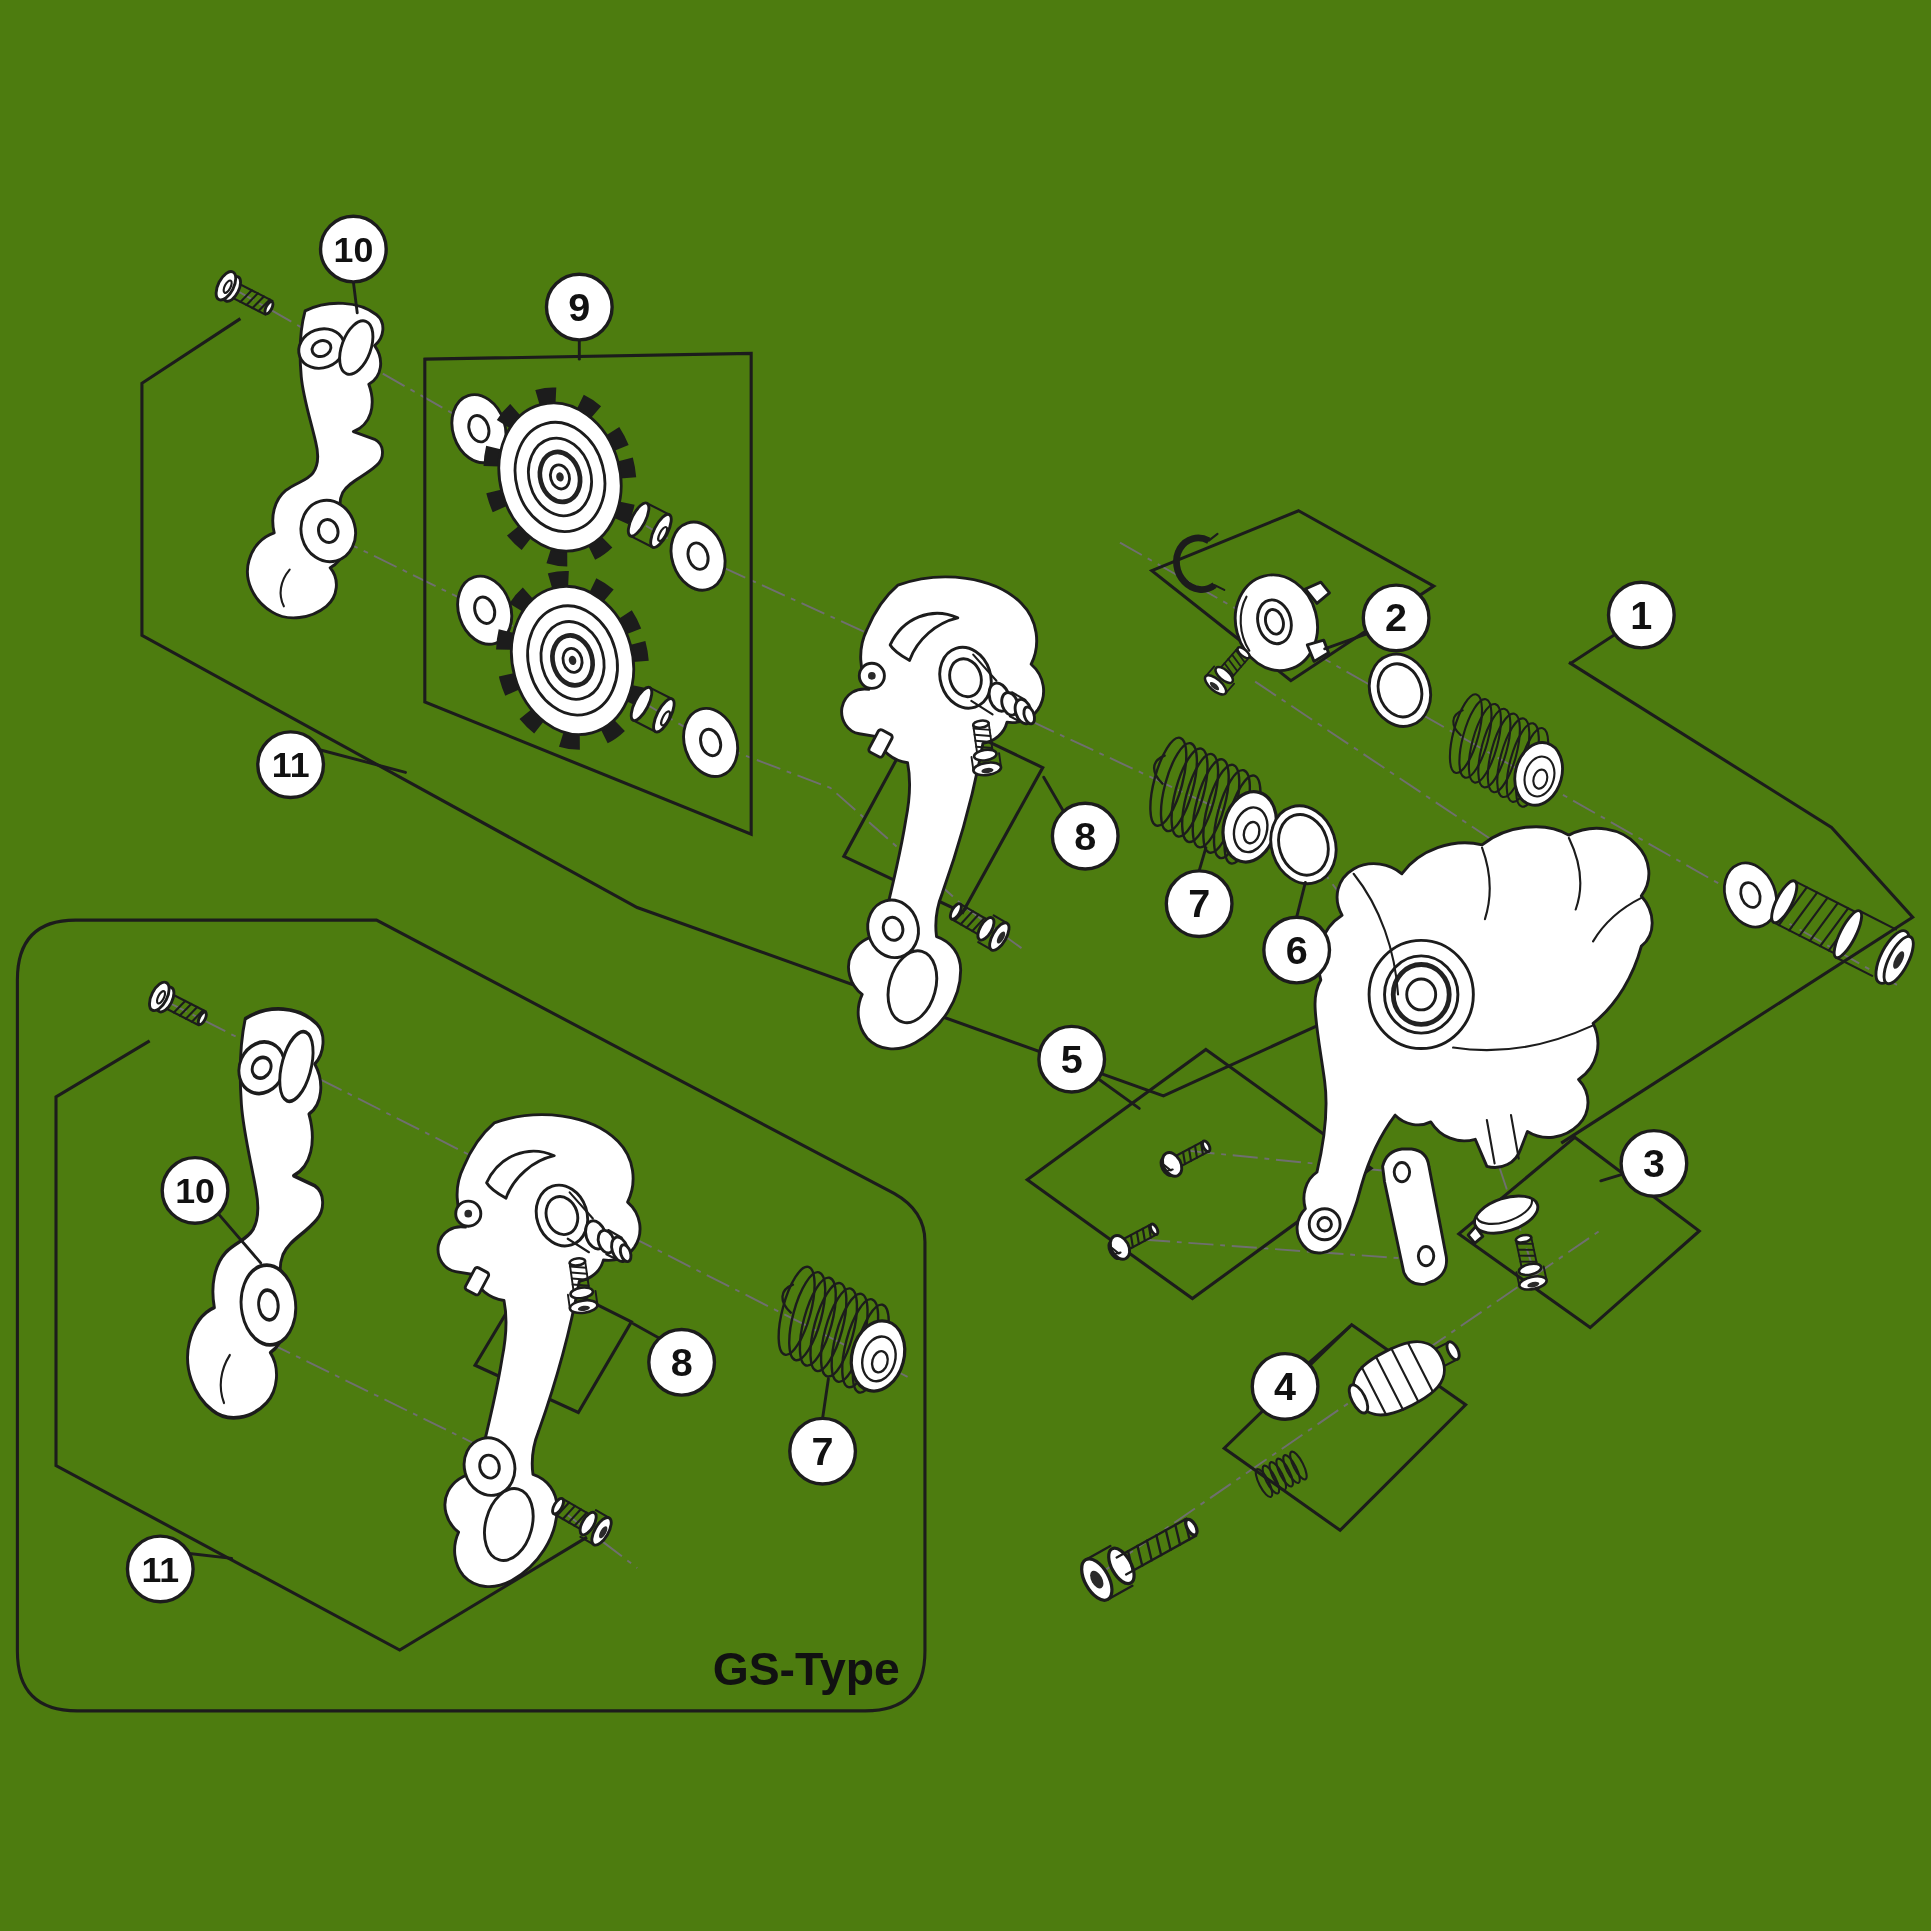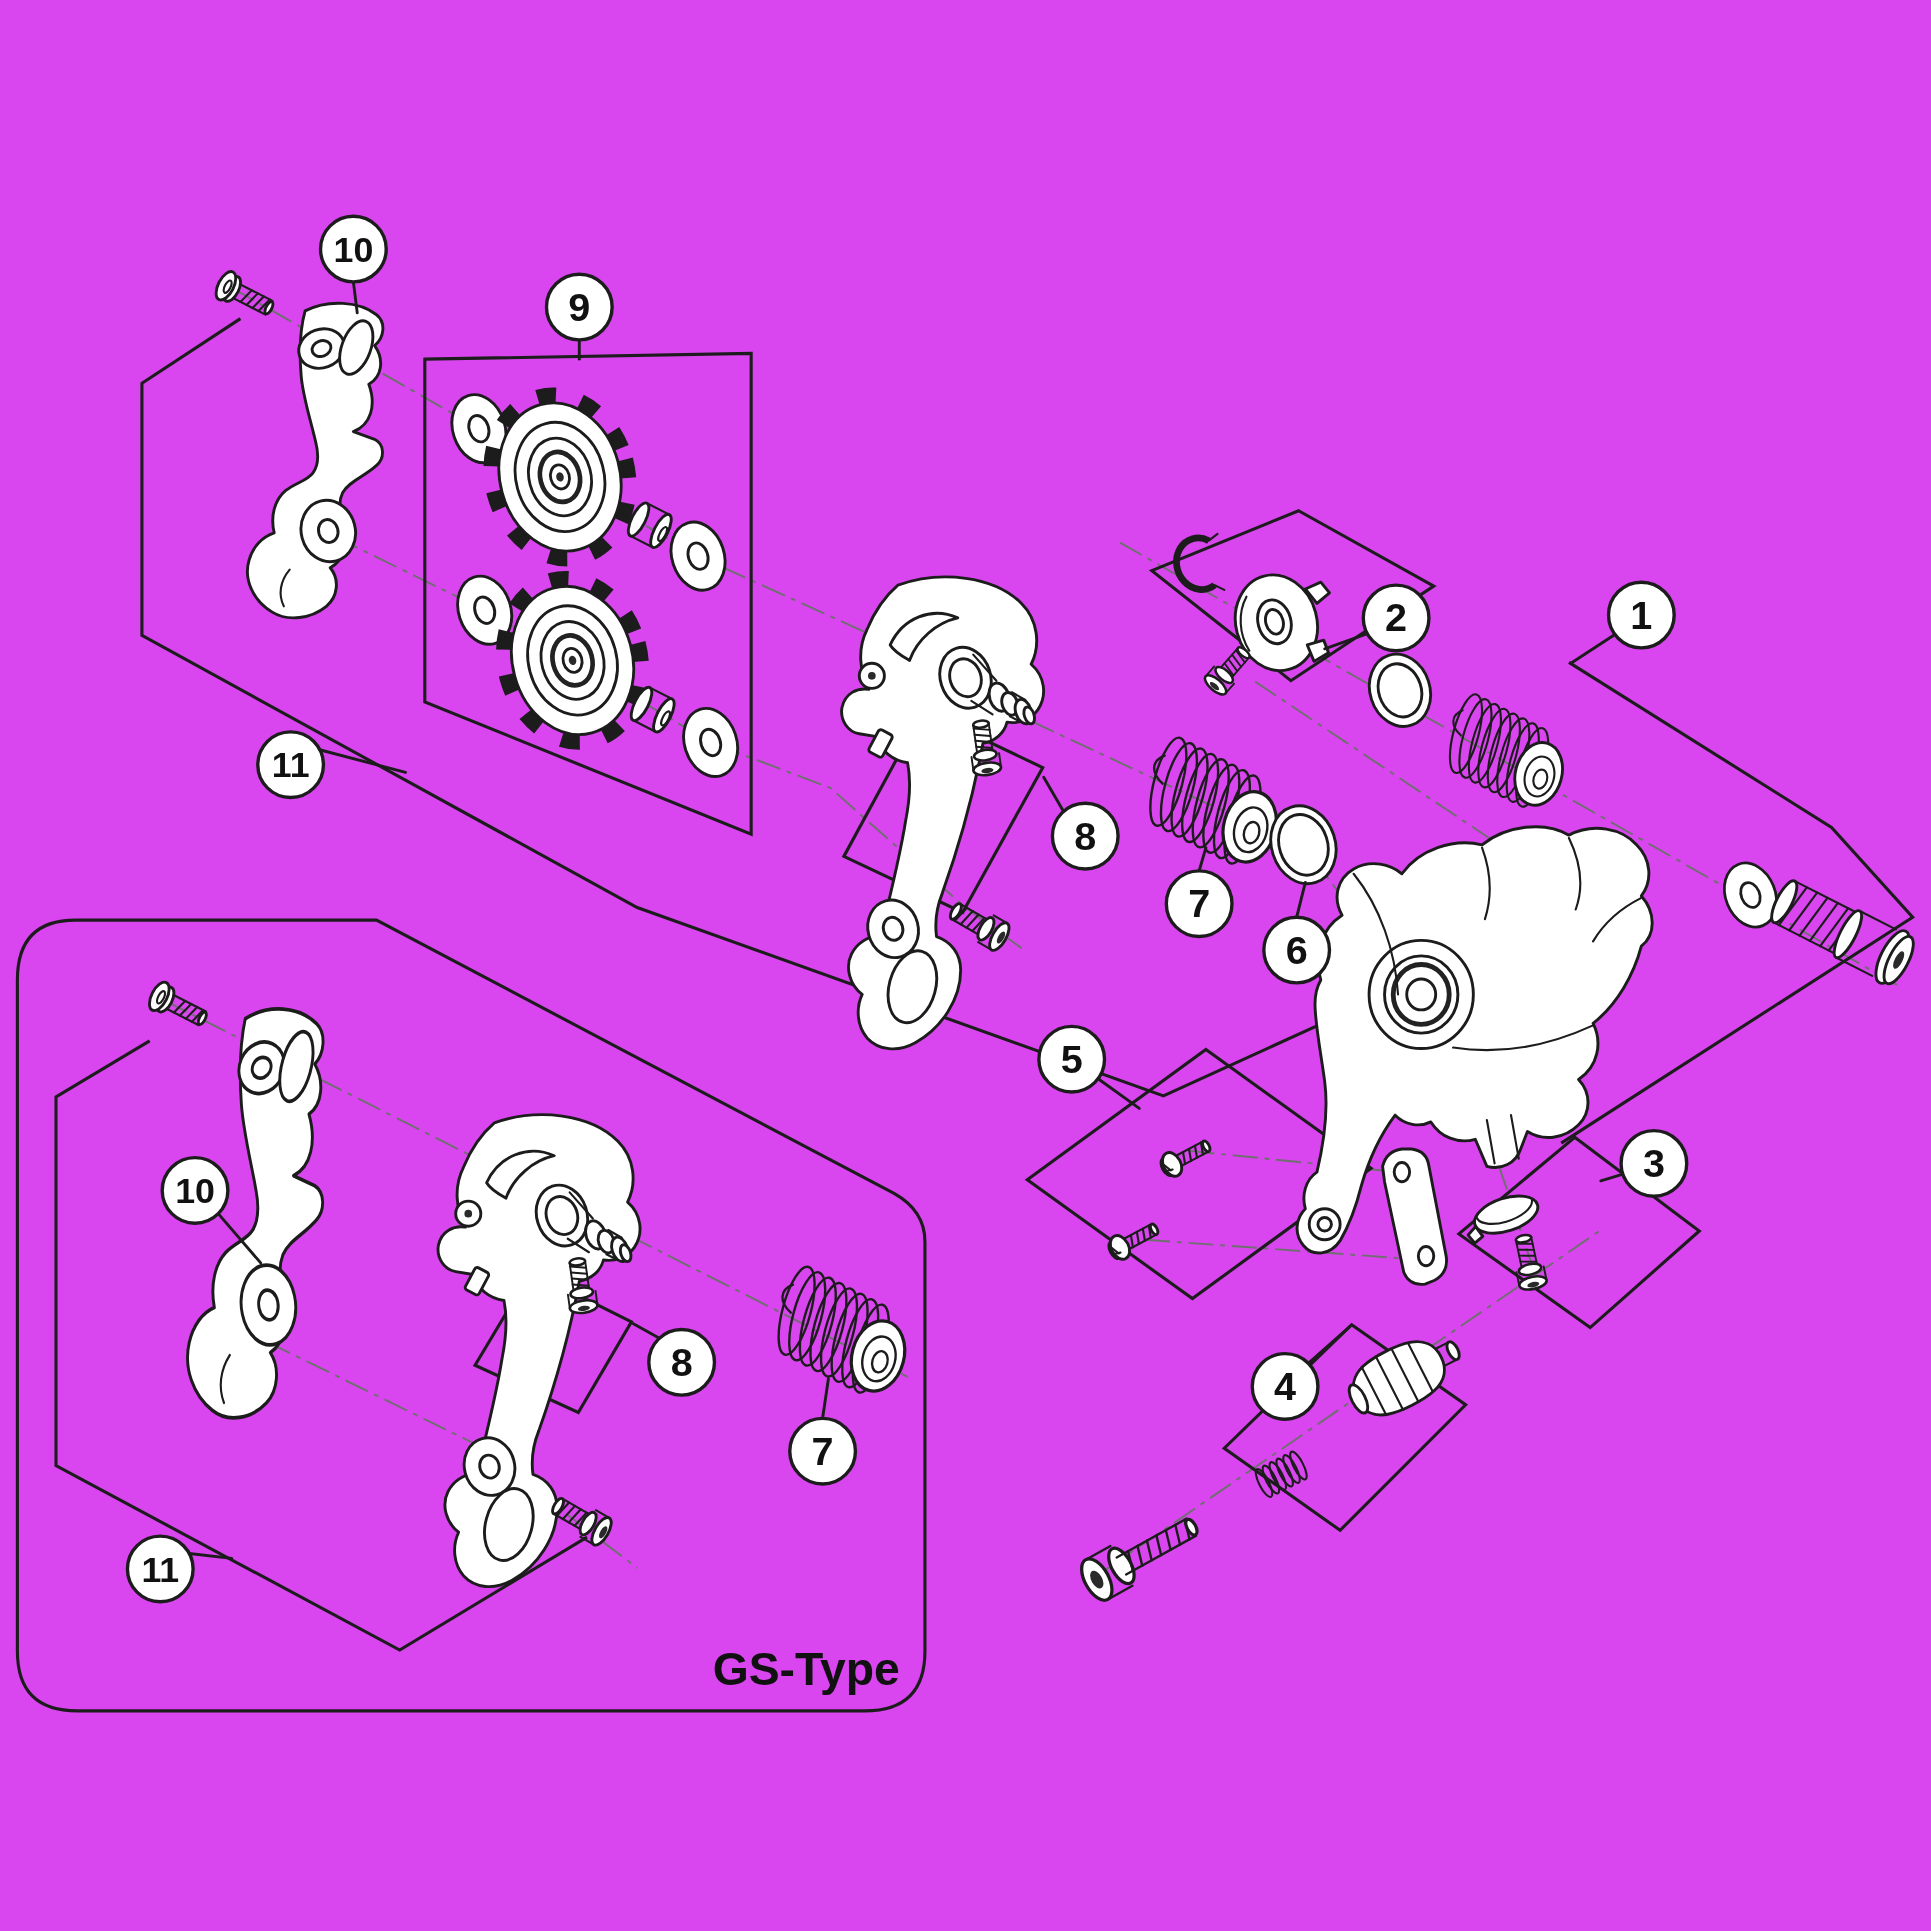--- a/index.html
+++ b/index.html
@@ -1,16 +1,16 @@
 <!DOCTYPE html>
 <html><head>
 <meta charset="utf-8">
 <style>
   html,body{margin:0;padding:0;background:#ffffff;}
-  .stage{width:1931px;height:1931px;background:#d946ef;position:relative;overflow:hidden;}
+  .stage{width:1931px;height:1931px;background:#4d7c0f;position:relative;overflow:hidden;}
   svg{display:block;width:100%;height:100%;}
   .part{fill:#ffffff;stroke:#1c1c1c;stroke-width:3;stroke-linejoin:round;stroke-linecap:round;}
   .thin{fill:none;stroke:#1c1c1c;stroke-width:2.2;stroke-linecap:round;}
   .axis{fill:none;stroke:#6f6f6f;stroke-width:2;stroke-dasharray:26 7 5 7;}
   .gbox{fill:none;stroke:#1c1c1c;stroke-width:3.2;stroke-linejoin:miter;}
   .leader{stroke:#1c1c1c;stroke-width:3;stroke-linecap:round;}
   .callout circle{fill:#ffffff;stroke:#1c1c1c;stroke-width:3.5;}
   .callout text{font-family:"Liberation Sans",sans-serif;font-weight:bold;fill:#111;text-anchor:middle;}
   .gs-label{font-family:"Liberation Sans",sans-serif;font-weight:bold;font-size:48px;fill:#111;text-anchor:middle;}
   .dark{fill:#2a2a2a;stroke:none;}

